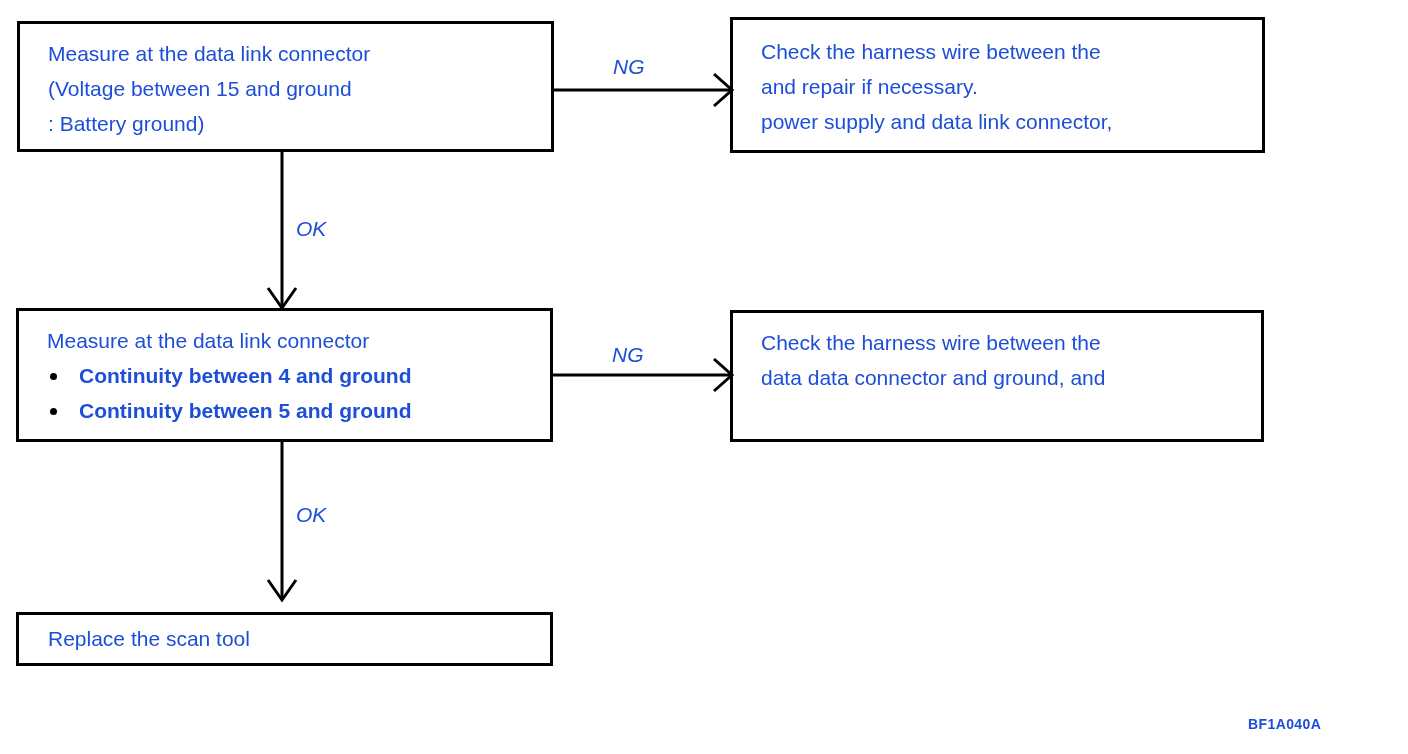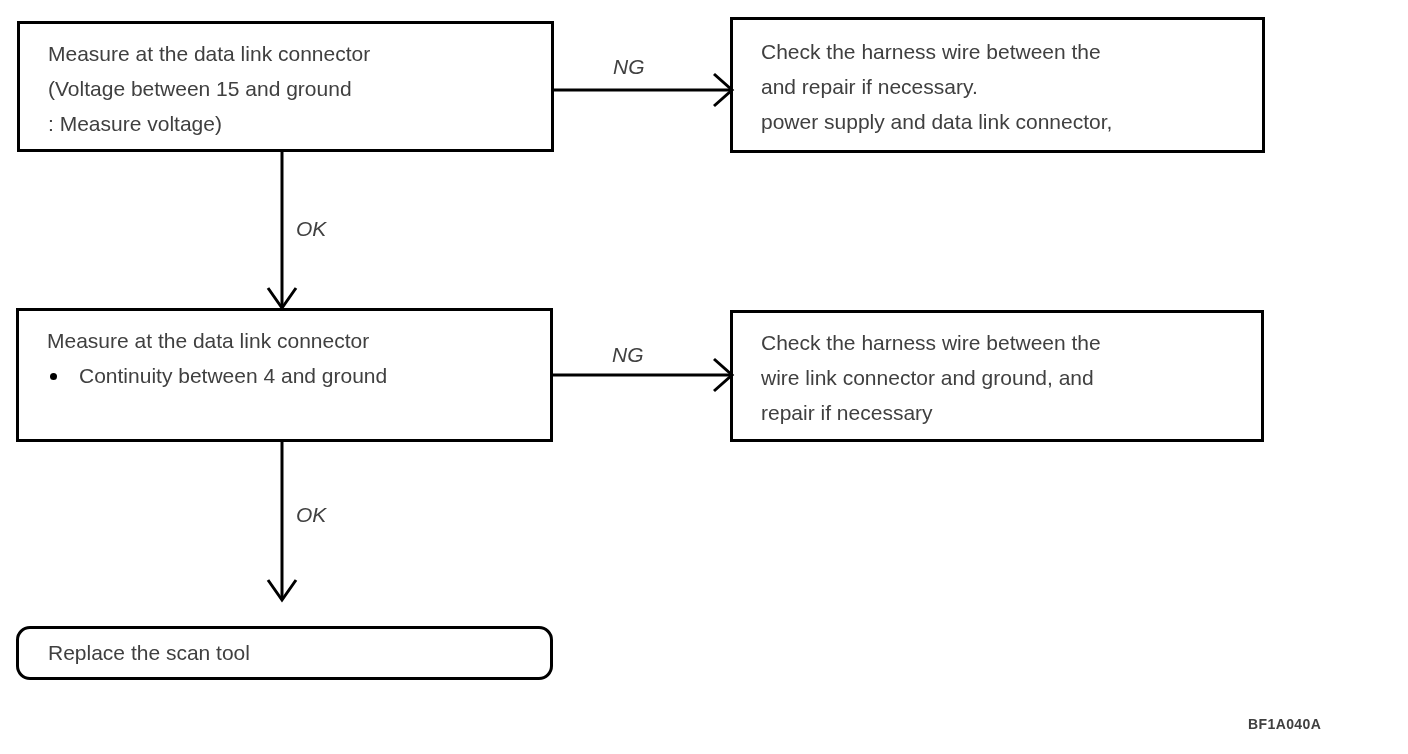--- a/index.html
+++ b/index.html
@@ -6,21 +6,21 @@
     margin: 0;
     padding: 0;
     background: #ffffff;
   }
   #canvas {
     position: relative;
     width: 1408px;
     height: 754px;
     background: #ffffff;
     font-family: "Liberation Sans", sans-serif;
-    color: #404040;
+    color: #1d4ed8;
     overflow: hidden;
   }
   .box {
     position: absolute;
     box-sizing: border-box;
     border: 3px solid #000000;
     background: #ffffff;
   }
   .box-text {
     position: absolute;
@@ -31,20 +31,21 @@
     line-height: 35px;
     white-space: nowrap;
   }
   .line {
     white-space: nowrap;
   }
   .bullet-line {
     position: relative;
     padding-left: 32px;
     white-space: nowrap;
+    font-weight: bold;
   }
   .bullet-dot {
     position: absolute;
     left: 3px;
     top: 15px;
     width: 7px;
     height: 7px;
     background: #000000;
     border-radius: 50%;
   }
@@ -70,21 +71,21 @@
 </style>
 </head>
 <body>
 
 <div id="canvas">
 
   <div class="box" style="left:17px; top:21px; width:537px; height:131px;">
     <div class="box-text">
       <div class="line">Measure at the data link connector</div>
       <div class="line">(Voltage between 15 and ground</div>
-      <div class="line">: Measure voltage)</div>
+      <div class="line">: Battery ground)</div>
     </div>
   </div>
 
   <div class="box" style="left:730px; top:17px; width:535px; height:136px;">
     <div class="box-text" style="top:14px;">
       <div class="line">Check the harness wire between the</div>
       <div class="line">and repair if necessary.</div>
       <div class="line">power supply and data link connector,</div>
     </div>
   </div>
@@ -101,44 +102,47 @@
   </svg>
   <div class="conn-label" style="left:296px; top:218px;">OK</div>
 
   <div class="box" style="left:16px; top:308px; width:537px; height:134px;">
     <div class="box-text" style="top:12px;">
       <div class="line">Measure at the data link connector</div>
       <div class="bullet-line">
         <span class="bullet-dot"></span>
         <span>Continuity between 4 and ground</span>
       </div>
+      <div class="bullet-line">
+        <span class="bullet-dot"></span>
+        <span>Continuity between 5 and ground</span>
+      </div>
     </div>
   </div>
 
   <div class="box" style="left:730px; top:310px; width:534px; height:132px;">
     <div class="box-text" style="top:12px;">
       <div class="line">Check the harness wire between the</div>
-      <div class="line">wire link connector and ground, and</div>
-      <div class="line">repair if necessary</div>
+      <div class="line">data data connector and ground, and</div>
     </div>
   </div>
 
   <svg class="arrow-svg" style="left:551px; top:355px;" width="184" height="40" viewBox="0 0 184 40">
     <line x1="0" y1="20" x2="179" y2="20" stroke="#000000" stroke-width="3"></line>
     <polyline points="163,4 181,20 163,36" fill="none" stroke="#000000" stroke-width="3"></polyline>
   </svg>
   <div class="conn-label" style="left:612px; top:344px;">NG</div>
 
   <svg class="arrow-svg" style="left:264px; top:442px;" width="40" height="160" viewBox="0 0 40 160">
     <line x1="18" y1="0" x2="18" y2="156" stroke="#000000" stroke-width="3"></line>
     <polyline points="4,138 18,158 32,138" fill="none" stroke="#000000" stroke-width="3"></polyline>
   </svg>
   <div class="conn-label" style="left:296px; top:504px;">OK</div>
 
-  <div class="box" style="left:16px; top:626px; width:537px; height:54px;border-radius:14px;">
+  <div class="box" style="left:16px; top:612px; width:537px; height:54px;">
     <div class="box-text" style="top:6px; left:29px;">
       <div class="line">Replace the scan tool</div>
     </div>
   </div>
 
   <div class="code-label" style="left:1248px; top:716px;">BF1A040A</div>
 
 </div>
 
 </body></html>

